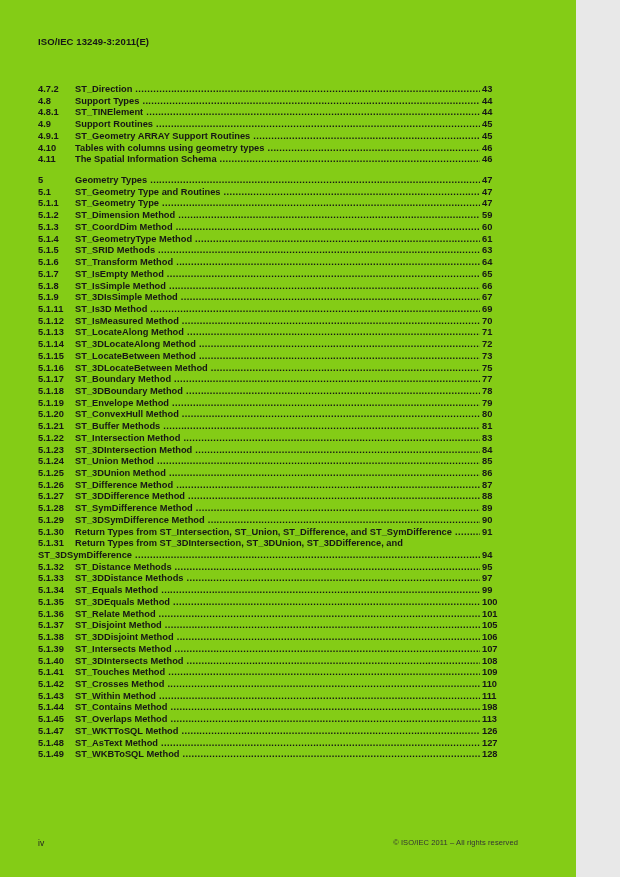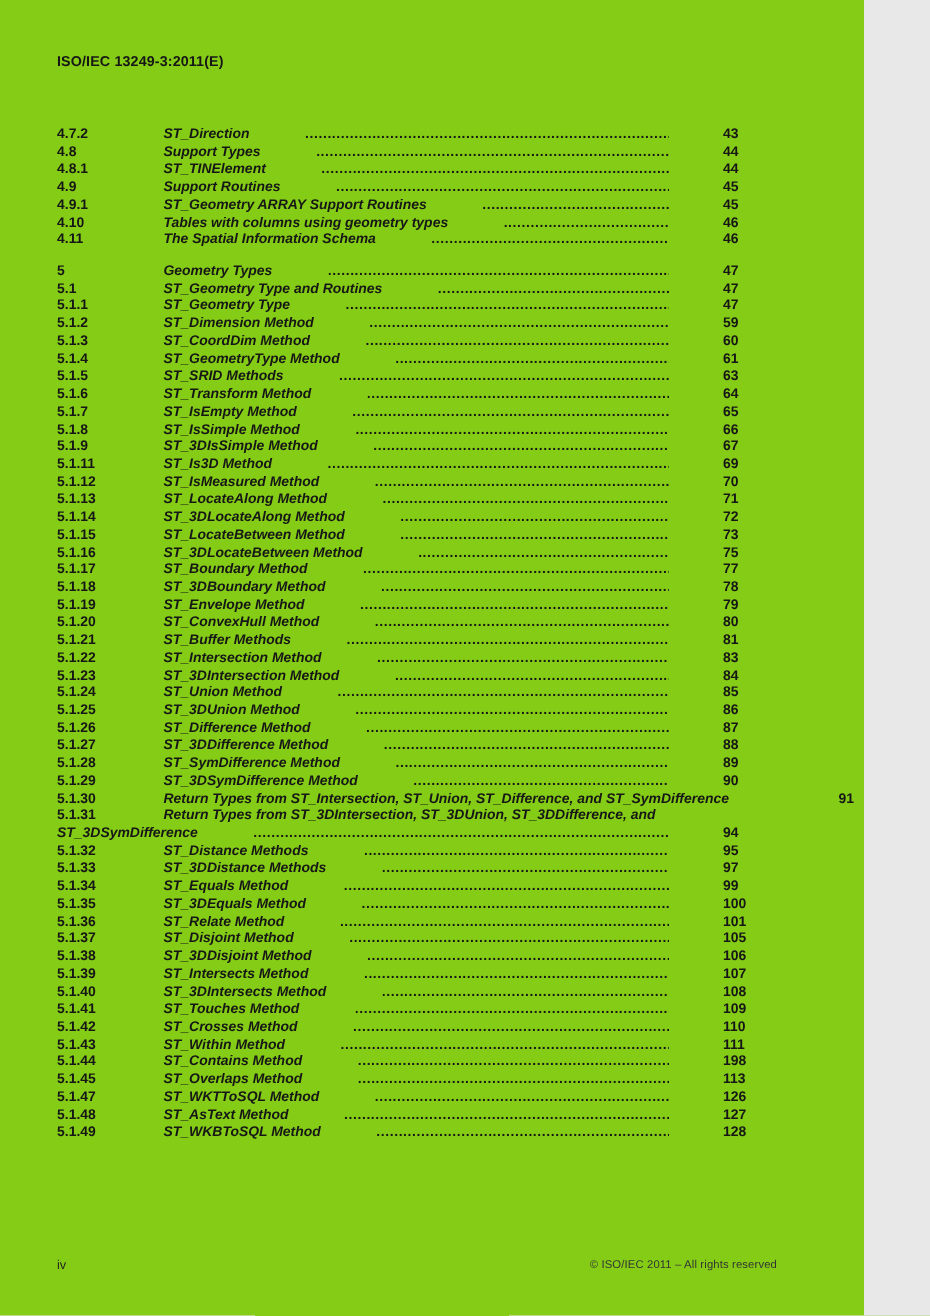--- a/index.html
+++ b/index.html
@@ -18,24 +18,23 @@
   }
   .toc{
     position:absolute;left:38px;right:78px;top:84px;
   }
   .toc-block + .toc-block{margin-top:9px;}
   .toc-row{
     display:flex;align-items:baseline;
     height:11.72px;line-height:11.72px;
     font-size:9.3px;font-weight:bold;
     white-space:nowrap;
-    gap:34px;
   }
   .toc-sec{flex:none;width:37px;}
-  .toc-title{flex:none;font-style:italic;}
+  .toc-title{flex:none;}
   .toc-dots{
     flex:1 1 auto;overflow:hidden;
     margin-left:3px;margin-right:2px;
     min-width:0;
   }
   .toc-dots::after{
     content:"......................................................................................................................................................................................................................";
     letter-spacing:0.4px;
   }
   .toc-page{flex:none;min-width:16px;text-align:left;}

